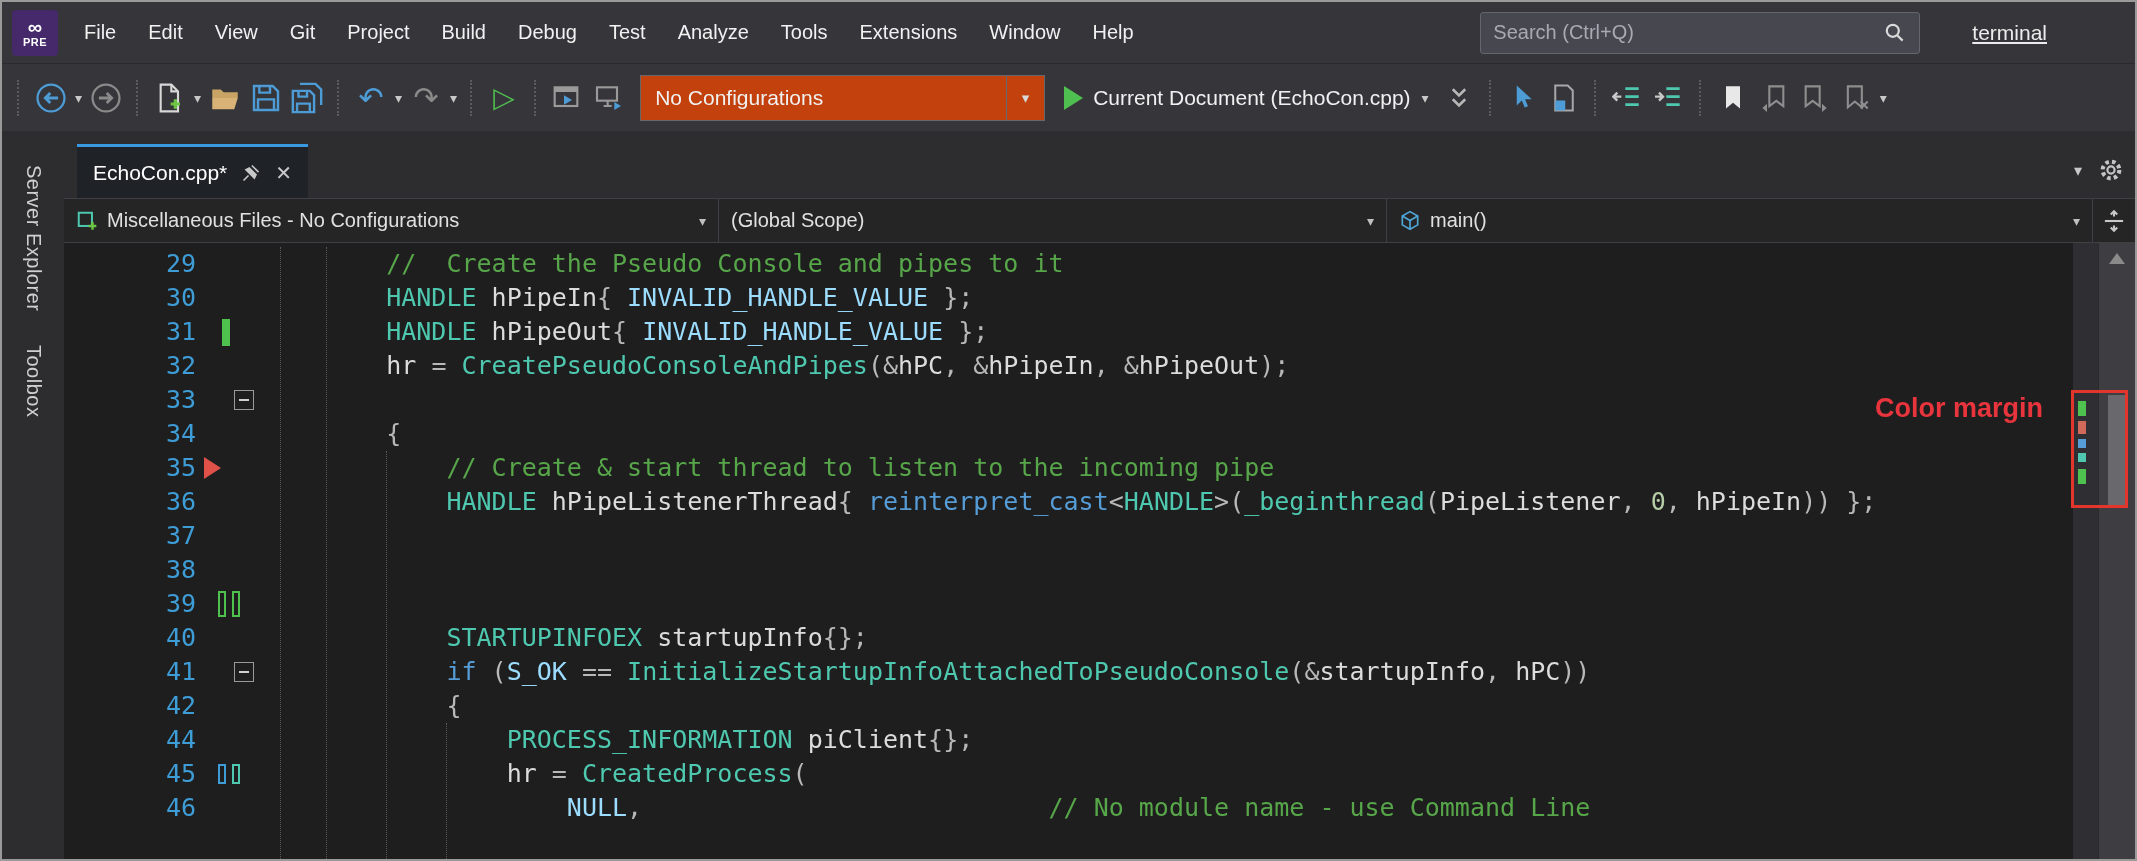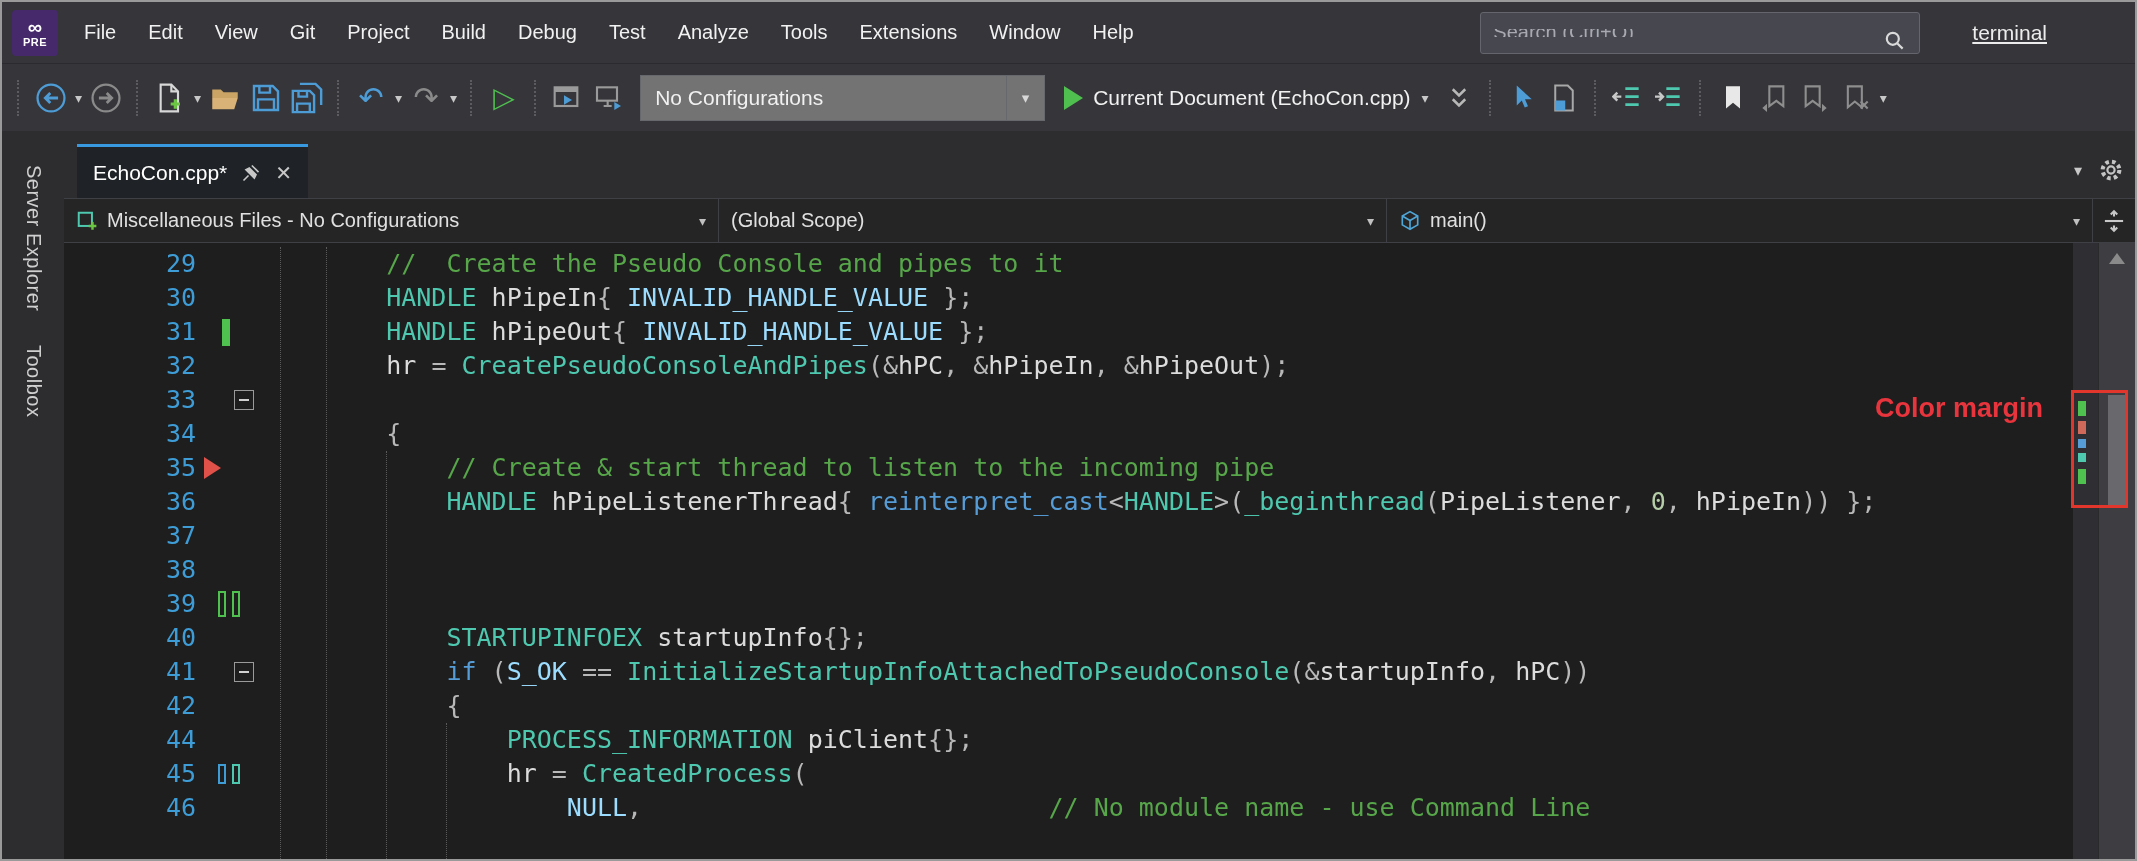--- a/index.html
+++ b/index.html
@@ -5,35 +5,35 @@
   * { margin:0; padding:0; box-sizing:border-box; }
   html,body { width:2137px; height:861px; background:#1E1E1E; font-family:"Liberation Sans",sans-serif; overflow:hidden; }
   .window { position:relative; width:2137px; height:861px; border:2px solid #9A9A9A; background:#1E1E1E; display:flex; flex-direction:column; }
 
   
   .menubar { height:61px; background:#35353A; display:flex; align-items:center; padding:0 10px; flex:0 0 auto; }
   .vs-logo { width:46px; height:46px; border-radius:4px; background:#45296B; color:#FFF; display:flex; flex-direction:column; align-items:center; justify-content:center; margin-right:10px; }
   .vs-logo .inf { font-size:20px; line-height:18px; font-weight:bold; }
   .vs-logo .pre { font-size:11px; font-weight:bold; letter-spacing:.5px; }
   .menu-item { color:#F1F1F1; font-size:20px; padding:0 16px; height:100%; display:flex; align-items:center; cursor:default; }
-  .search-box { margin-left:auto; width:440px; height:42px; background:#46474F; border:1px solid #64656D; border-radius:3px; display:flex; padding:16px 12px;gap:9px; }
+  .search-box { margin-left:auto; width:440px; height:42px; background:#46474F; border:1px solid #64656D; border-radius:3px; display:flex; align-items:center; padding:16px 12px;gap:9px; }
   .search-box input { flex:1; background:transparent; border:none; outline:none; color:#E0E0E0; font-size:20px; font-family:"Liberation Sans",sans-serif; }
   .search-box input::placeholder { color:#A8A9B1; }
   .terminal-label { color:#ECECEC; font-size:21px; margin:0 78px 0 52px;text-decoration:underline; }
 
   
   .toolbar { height:68px; background:#35353A; border-top:1px solid #2B2B2F; display:flex; align-items:center; padding:0 8px; gap:5px; flex:0 0 auto; }
   .grip { width:4px; height:36px; border-left:2px dotted #5C5C60; margin:0 7px; }
   .tbtn { height:44px; min-width:36px; display:flex; align-items:center; justify-content:center; border-radius:3px; }
   .caret { color:#C8C8C8; font-size:14px; margin:0 1px; }
   .uglyph { font-family:"DejaVu Sans",sans-serif; }
   .undo-g { color:#4E9CD6; font-size:30px; }
   .redo-g { color:#8A8A8A; font-size:30px; }
   .start-hollow { color:#4FBF4F; font-size:28px; }
-  .combo { width:405px; height:46px; background:#737373; border:1px solid #67676E; display:flex; align-items:center; padding-left:14px; color:#F1F1F1; font-size:21px; margin:0 8px; }
+  .combo { width:405px; height:46px; background:#c2410c; border:1px solid #67676E; display:flex; align-items:center; padding-left:14px; color:#F1F1F1; font-size:21px; margin:0 8px; }
   .combo .combo-caret { margin-left:auto; align-self:stretch; width:38px; border-left:1px solid #67676E; display:flex; align-items:center; justify-content:center; color:#D8D8D8; font-size:15px; }
   .run-target { display:flex; align-items:center; gap:10px; color:#F1F1F1; font-size:21px; margin:0 6px; }
   .play-solid { width:0; height:0; border-left:19px solid #4FBF4F; border-top:12px solid transparent; border-bottom:12px solid transparent; }
 
   
   .body-row { flex:1; display:flex; min-height:0; }
   .side-strip { width:62px; background:#2D2D30; display:flex; flex-direction:column; align-items:center; flex:0 0 auto; }
   .side-tab { writing-mode:vertical-rl; color:#CFCFCF; font-size:20px; margin-top:34px; letter-spacing:.5px; cursor:default; }
   .main-col { flex:1; display:flex; flex-direction:column; min-width:0; }
 

